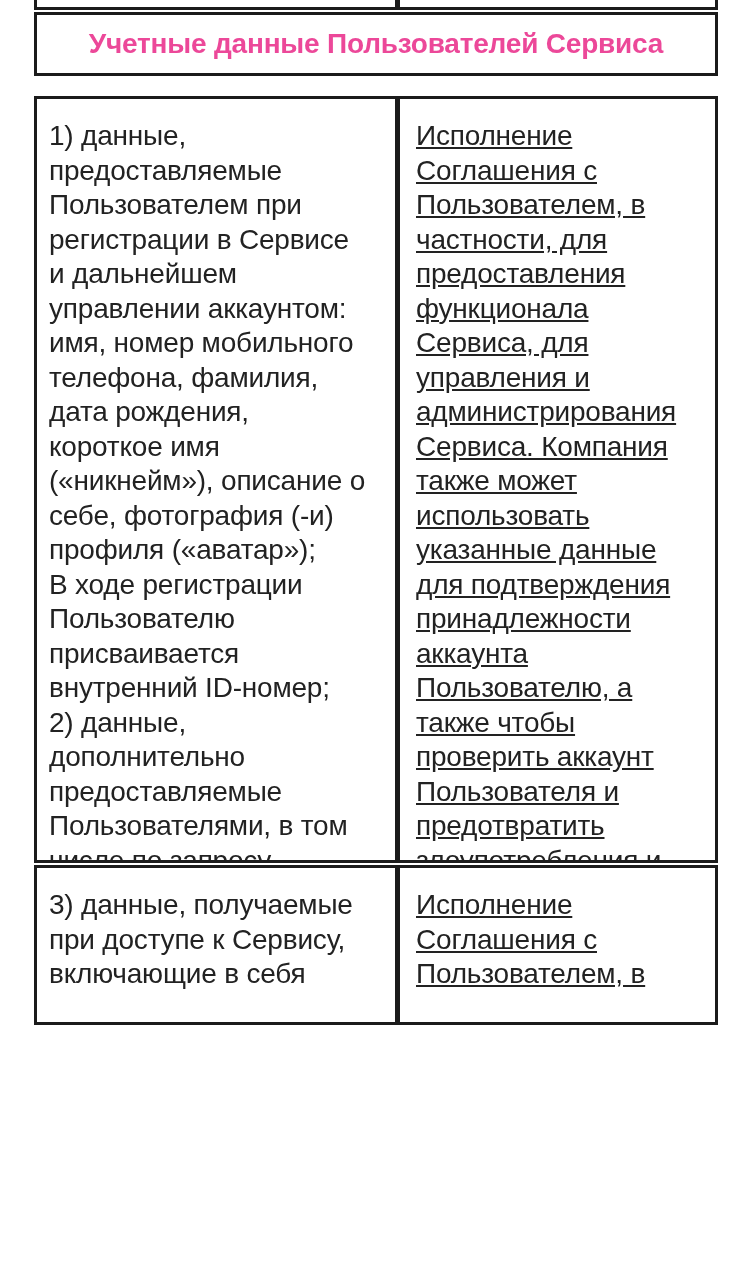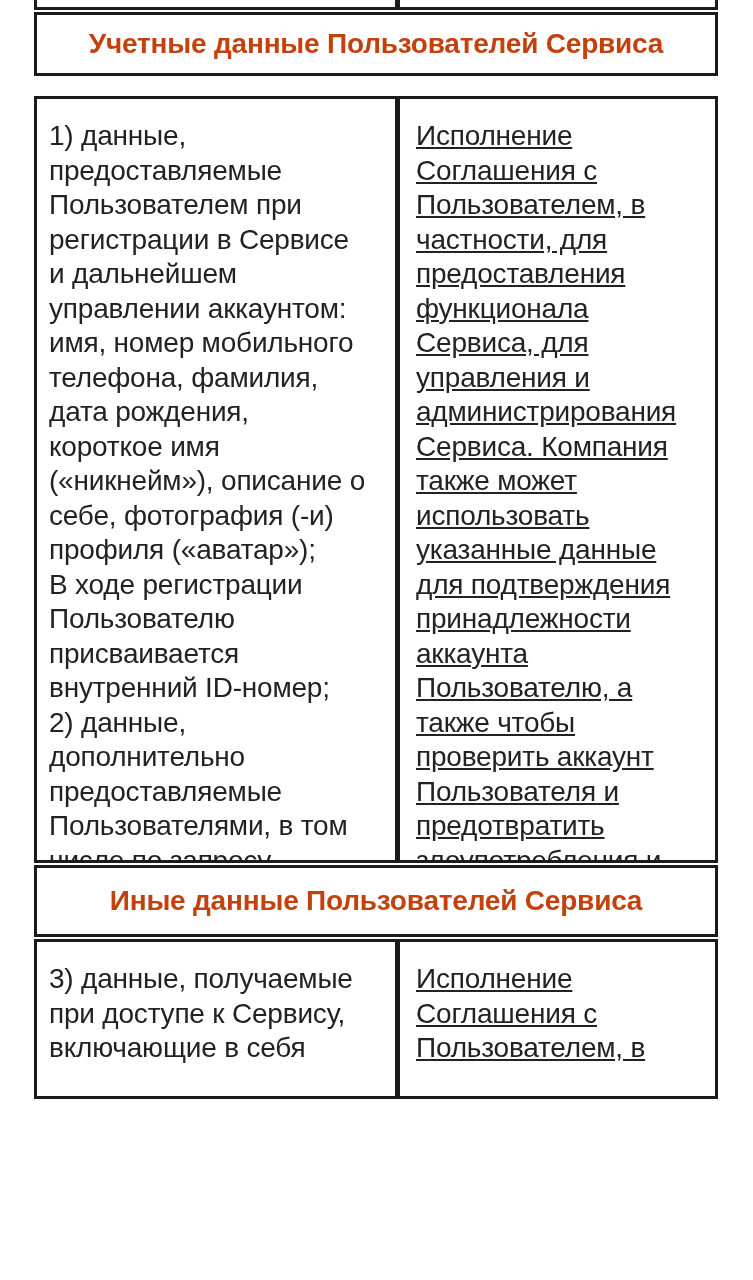--- a/index.html
+++ b/index.html
@@ -39,21 +39,21 @@
   .trow.header-row {
     justify-content: center;
     align-items: center;
   }
   .trow.header-row.h1 { height: 64px; }
   .trow.header-row.h2 { height: 72px; }
   .header-text {
     font-size: 28px;
     font-weight: 700;
     letter-spacing: -0.2px;
-    color: #c2410c;
+    color: #ec4899;
     text-align: center;
     white-space: nowrap;
   }
   .trow.content-row.r1 { height: 767px; margin-top: 20px; }
   .trow.content-row.r2 { height: 160px; }
 
   .cell {
     box-sizing: border-box;
     font-size: 28px;
     line-height: 34.5px;
@@ -138,23 +138,20 @@
 также чтобы
 проверить аккаунт
 Пользователя и
 предотвратить
 злоупотребления и
 нарушения прав
 Пользователя или
 прав других лиц.</div>
   </div>
 
-  <div class="trow header-row h2">
-    <div class="header-text">Иные данные Пользователей Сервиса</div>
-  </div>
 
   <div class="trow content-row r2">
     <div class="cell left">3) данные, получаемые
 при доступе к Сервису,
 включающие в себя</div>
     <div class="cell right">Исполнение
 Соглашения с
 Пользователем, в</div>
   </div>
 

